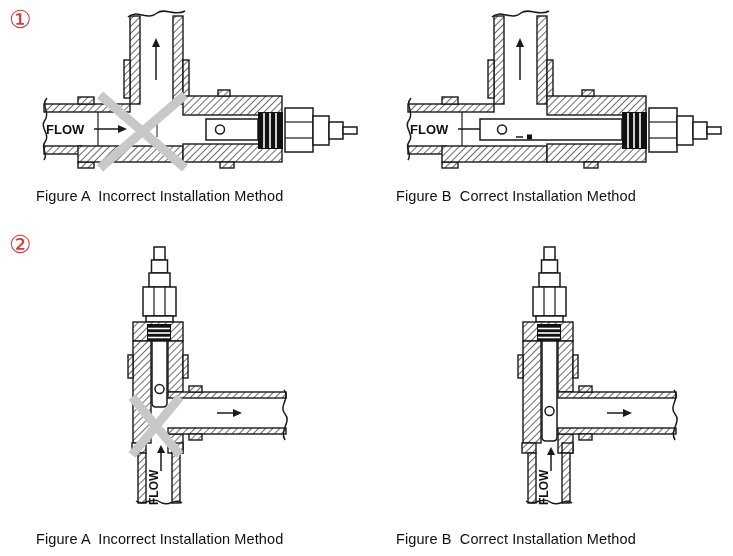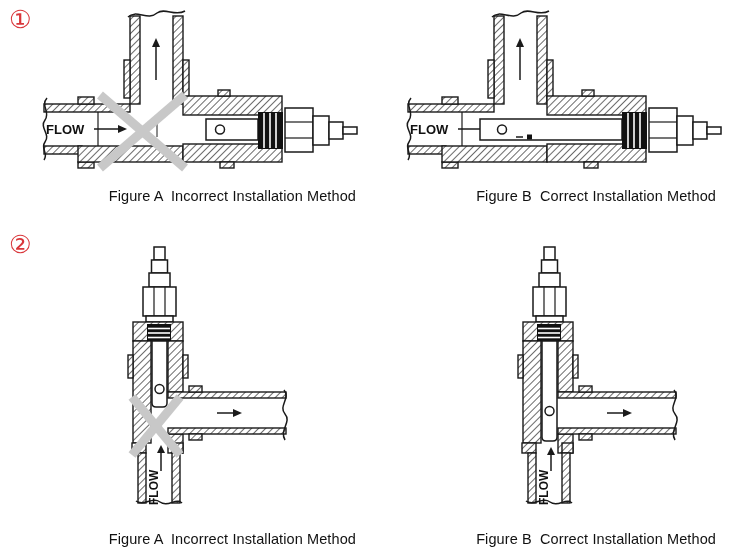--- a/index.html
+++ b/index.html
@@ -1,20 +1,20 @@
 <!DOCTYPE html>
 <html style="--accent_red: #d9363a; --cross_gray: #c8c8c8; --gland_black: #111111; --background: #ffffff;"><head>
 <meta charset="utf-8">
 <style>
   html,body{margin:0;padding:0;background:#fff;}
   .page{position:relative;width:733px;height:556px;background:var(--background,#fff);overflow:hidden;
         font-family:"Liberation Sans",sans-serif;}
   .section-number{position:absolute;font-family:"DejaVu Sans",sans-serif;font-size:25px;line-height:25px;
         color:var(--accent_red,#d9363a);user-select:none;}
-  .caption{position:absolute;width:320px;text-align:right;font-size:14.5px;color:#111;
+  .caption{position:absolute;width:320px;text-align:left;font-size:14.5px;color:#111;
         white-space:pre;letter-spacing:.1px;}
   svg.fig{position:absolute;}
   .ln{stroke:#1a1a1a;}
   .flow-text{font:bold 13px "Liberation Sans",sans-serif;fill:#111;}
   .flow-text-sm{font:bold 12px "Liberation Sans",sans-serif;fill:#111;}
   .cross line{stroke:var(--cross_gray,#c8c8c8);stroke-width:9;stroke-linecap:butt;}
   .gland{fill:var(--gland_black,#111);}
   .rib{stroke:#fff;stroke-width:1.6;}
   .white{fill:#fff;}
 </style>

